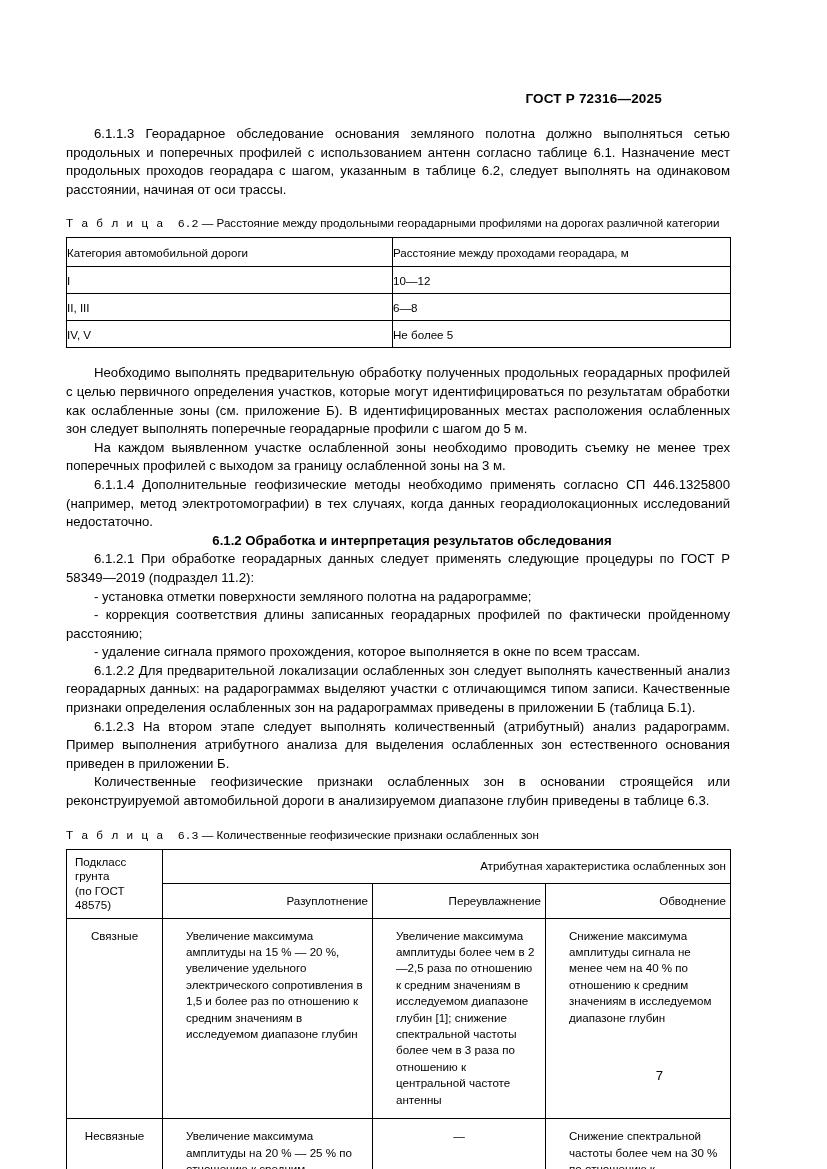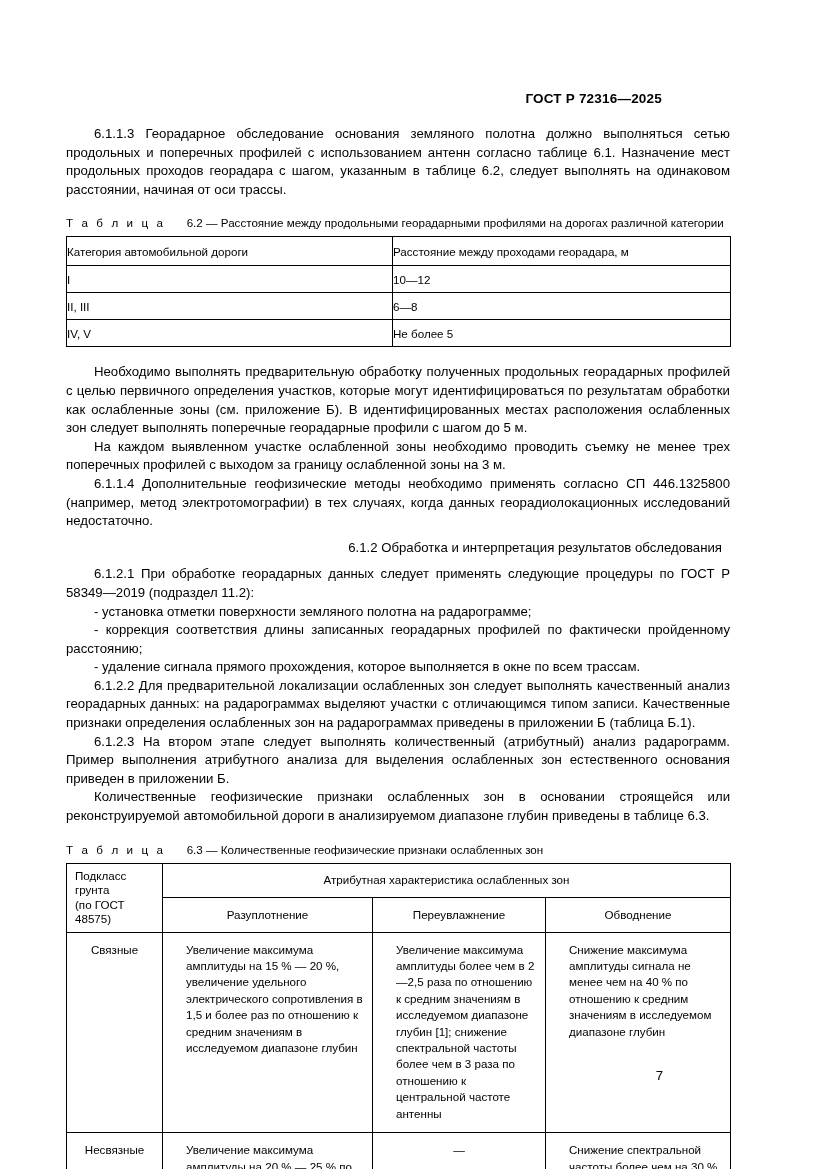--- a/index.html
+++ b/index.html
@@ -50,43 +50,44 @@
     hyphens: manual;
   }
   p.dash {
     margin: 0;
     font-size: 13.2px;
     line-height: 18.6px;
     text-align: justify;
     text-indent: 28px;
   }
   p.heading-bold {
-    margin: 8px;
+    margin: 0;
     font-size: 13.2px;
     line-height: 18.6px;
-    font-weight: normal;
+    font-weight: bold;
     text-indent: 28px;
-    text-align: right;
+    text-align: center;
   }
 
   .spacer-16 { height: 16px; }
   .spacer-6  { height: 6px; }
 
   
   .tbl-caption {
     font-size: 11.6px;
     line-height: 15px;
     margin: 0;
     white-space: nowrap;
   }
   .tbl-caption .sp {
     letter-spacing: 2.6px;
   }
   .tbl-caption .num {
-    margin-left: 21px;
+    margin-left: 12px;
+    font-family: Liberation Mono, monospace;
   }
 
   
   table.gost {
     border-collapse: collapse;
     width: 664px;
     table-layout: fixed;
     font-size: 11.6px;
   }
   table.gost td, table.gost th {
@@ -99,21 +100,21 @@
     text-align: left;
     vertical-align: middle;
     height: 26px;
     line-height: 15px;
   }
   table.gost.t62 td.head {
     height: 28px;
   }
 
   table.gost.t63 td.hcell {
-    text-align: center;
+    text-align: right;
     vertical-align: middle;
     padding: 5px 4px;
     line-height: 14.5px;
   }
   table.gost.t63 td.hcell-left {
     text-align: left;
     vertical-align: middle;
     padding: 5px 8px;
     line-height: 14.5px;
   }

